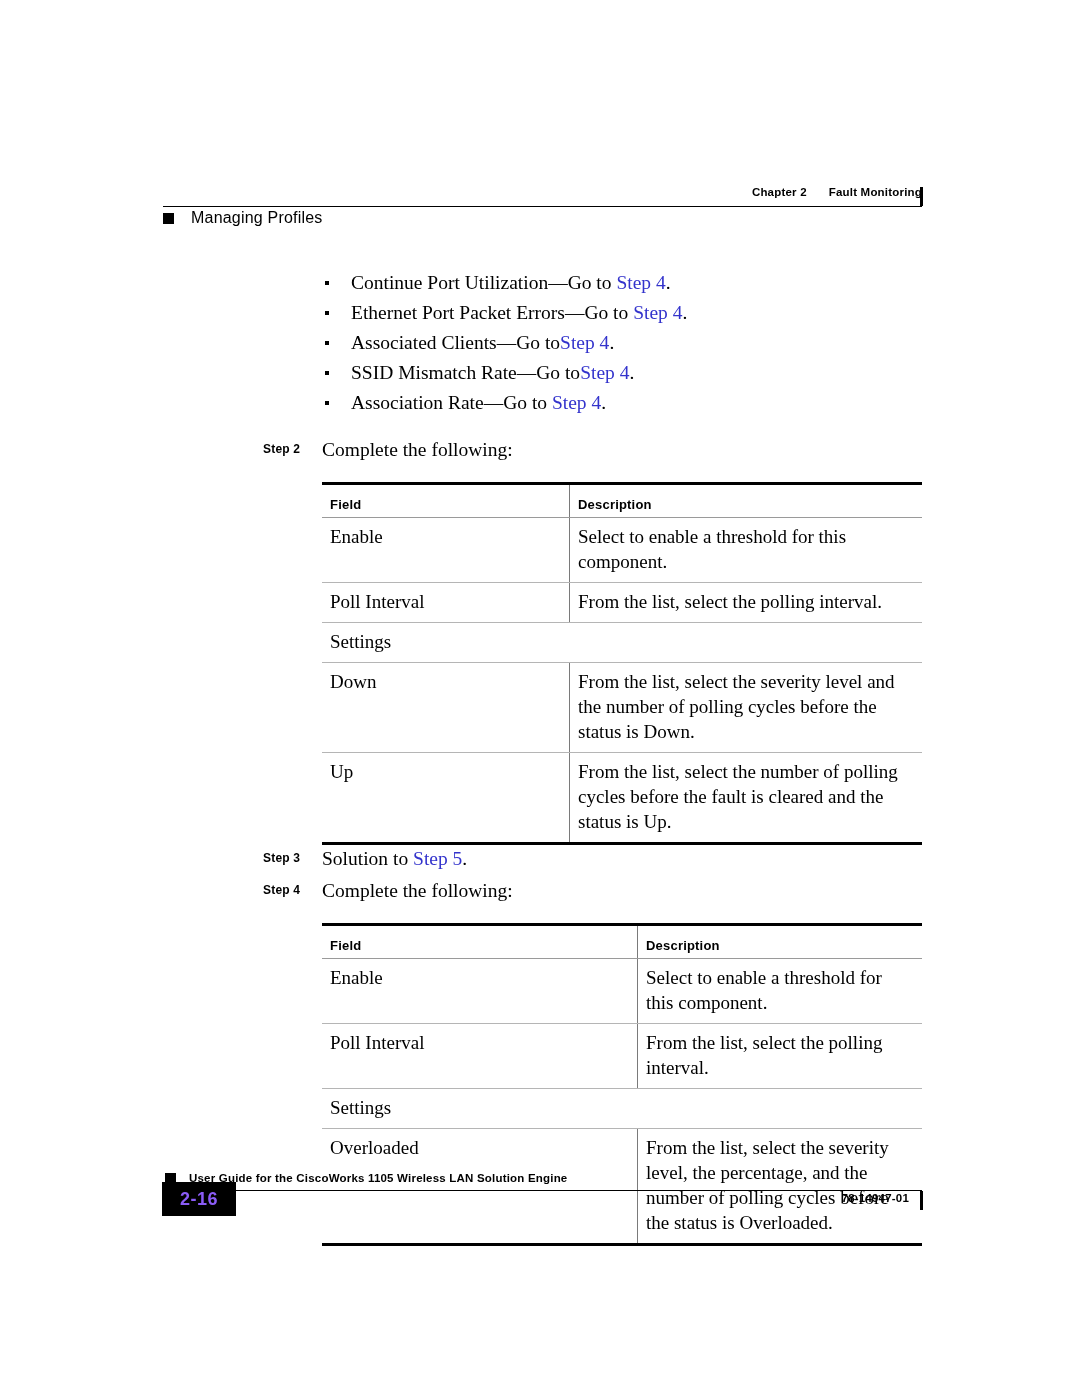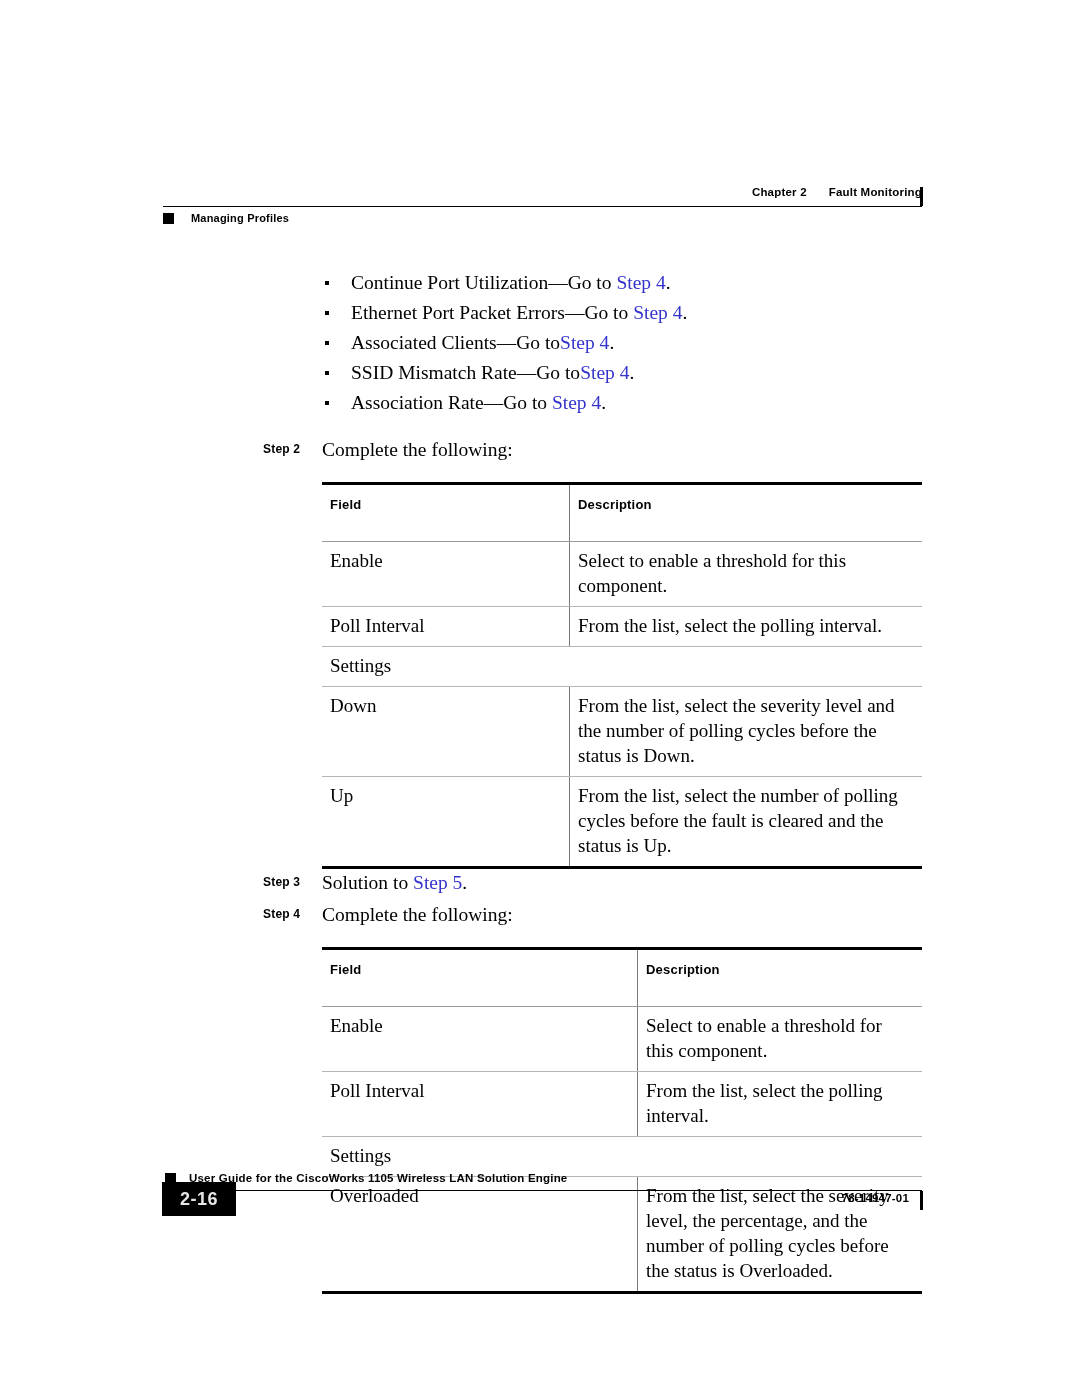--- a/index.html
+++ b/index.html
@@ -60,22 +60,22 @@
     height: 22px;
   }
   .header-square {
     width: 11px;
     height: 11px;
     background: #000000;
     margin-right: 17px;
   }
   .header-section {
     font-family: "Liberation Sans", sans-serif;
-    font-weight: bold;
-    font-size: 11px;
+    font-weight: normal;
+    font-size: 16px;
     letter-spacing: 0.2px;
   }
 
   
   .content {
     position: absolute;
     left: 0;
     top: 268px;
     width: 1080px;
   }
@@ -139,21 +139,21 @@
     padding: 6px 8px 8px 8px;
     text-align: left;
     font-weight: normal;
   }
   .doc-table thead th {
     font-family: "Liberation Sans", sans-serif;
     font-weight: bold;
     font-size: 13px;
     letter-spacing: 0.2px;
     padding-top: 7px;
-    padding-bottom: 24px;
+    padding-bottom: 0;
     border-top: 3px solid #000000;
     border-bottom: 1.5px solid #9a9a9a;
   }
   .doc-table tbody tr td {
     border-bottom: 1.5px solid #b5b5b5;
   }
   .doc-table tbody tr.last-row td {
     border-bottom: 3px solid #000000;
   }
   .col-divider { border-left: 1px solid #7a7a7a; }
@@ -210,21 +210,21 @@
     height: 19px;
     background: #000000;
   }
   .page-number-block {
     position: absolute;
     left: -1px;
     top: 14px;
     width: 74px;
     height: 34px;
     background: #000000;
-    color: #e5e5e5;
+    color: #8b5cf6;
     font-family: "Liberation Sans", sans-serif;
     font-weight: bold;
     font-size: 18px;
     letter-spacing: 0.5px;
     display: flex;
     align-items: center;
     justify-content: center;
   }
   .doc-number {
     position: absolute;

